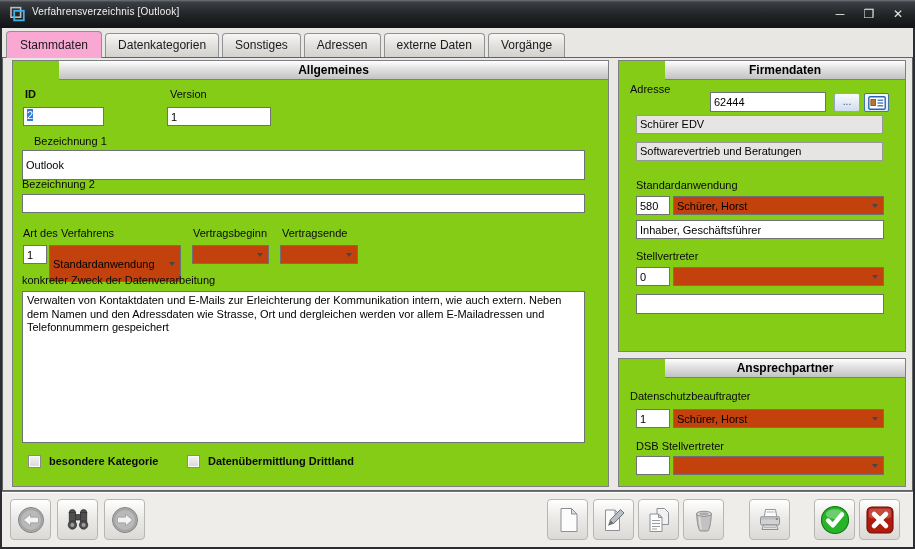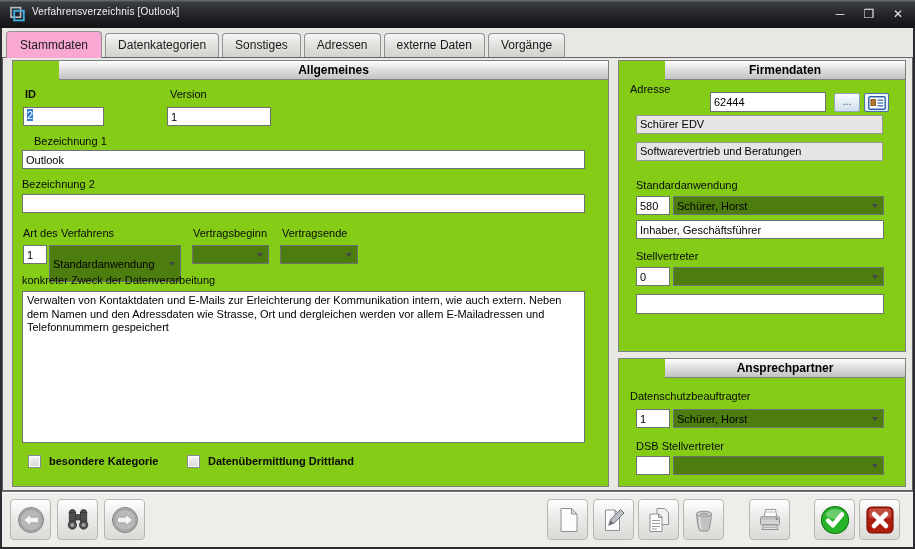--- a/index.html
+++ b/index.html
@@ -30,21 +30,21 @@
   
   .panel { position:absolute; background:#84cc16; border:1px solid #7d7f82;padding-left:46px; }
   .panel-header { height:19px; line-height:19px; text-align:center; font-size:12px; font-weight:bold; color:#000;
     background:linear-gradient(180deg,#ffffff 0,#e3e3e3 40%,#c3c3c3 100%); border-bottom:1px solid #7d7f82; }
   .lbl { position:absolute; font-size:11px; color:#0a0a0a; white-space:nowrap; }
   .lbl.b { font-weight:bold; }
   .field { position:absolute; border:1px solid #6f7275; background:#fff; font-family:inherit;
     font-size:11px; color:#000; padding:1px 3px; outline:none; }
   .ro { position:absolute; border:1px solid #96989b; background:#e6e5e3; font-size:11px; color:#000;
     padding:2px 3px; overflow:hidden; white-space:nowrap; }
-  .combo { position:absolute; background:#4d7c0f; border:1px solid #6f7275; display:flex; align-items:center; cursor:default; }
+  .combo { position:absolute; background:#c2410c; border:1px solid #6f7275; display:flex; align-items:center; cursor:default; }
   .combo .txt { flex:1; font-size:11px; padding:0 3px; white-space:nowrap; overflow:hidden; }
   .combo .arr { width:0; height:0; border-left:3.5px solid transparent; border-right:3.5px solid transparent;
     border-top:4px solid #44474a; margin-right:5px; flex:none; }
   .sel { background:#2f7bd6; color:#fff; }
   textarea.zweck { position:absolute; left:22px; top:291px; width:563px; height:152px; resize:none;
     border:1px solid #6f7275; background:#fff; font-family:inherit; font-size:11px; line-height:13.5px;
     padding:2px 4px; color:#000; overflow:hidden; }
   .checkbox { position:absolute; width:13px; height:13px; border:1px solid #888b8e;
     background:linear-gradient(180deg,#f4f4f4,#d8d8d8); box-shadow:inset 0 0 0 1px #fbfbfb; cursor:default; }
 
@@ -91,21 +91,21 @@
 
   <div class="panel" style="left:12px; top:60px; width:597px; height:427px;">
     <div class="panel-header">Allgemeines</div>
   </div>
   <span class="lbl b" style="left:25px; top:88px;">ID</span>
   <div class="field" style="left:23px; top:107px; width:81px; height:19px;"><span class="sel">2</span></div>
   <span class="lbl" style="left:170px; top:88px;">Version</span>
   <input class="field" style="left: 167px; top: 107px; width: 104px; height: 19px;" value="1">
 
   <span class="lbl" style="left:22px; top:135px;margin-left:12px;">Bezeichnung 1</span>
-  <input class="field" style="left: 22px; top: 150px; width: 563px; height: 19px;" value="Outlook">
+  <input class="field" style="left: 22px; top: 150px; width: 563px; height: 30px;" value="Outlook">
   <span class="lbl" style="left:22px; top:178px;">Bezeichnung 2</span>
   <input class="field" style="left: 22px; top: 194px; width: 563px; height: 19px;" value="">
 
   <span class="lbl" style="left:23px; top:227px;">Art des Verfahrens</span>
   <input class="field" style="left: 23px; top: 245px; width: 24px; height: 19px;" value="1">
   <div class="combo" style="left:49px; top:245px; width:132px; height:37px;">
     <span class="txt">Standardanwendung</span>
     <span class="arr"></span>
   </div>
   <span class="lbl" style="left:193px; top:227px;">Vertragsbeginn</span>

